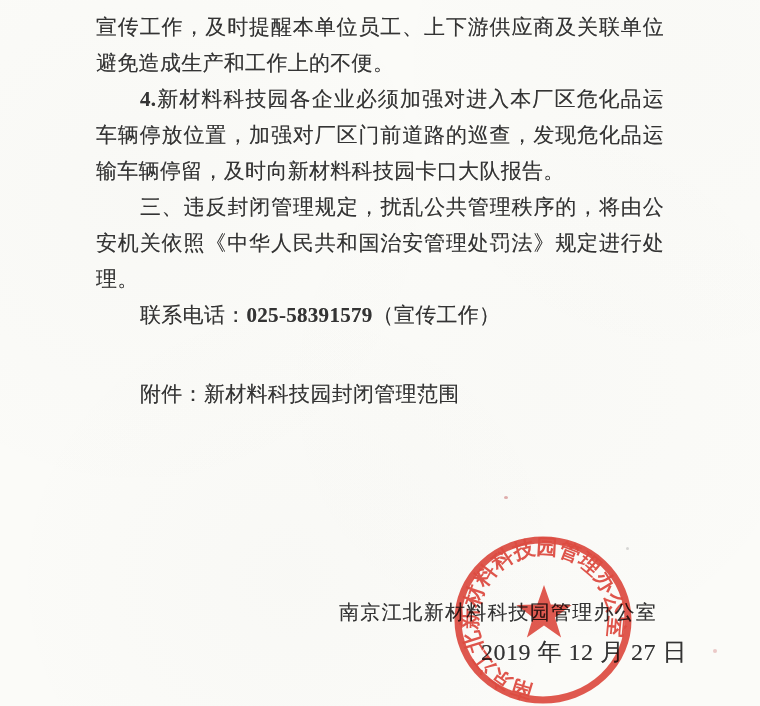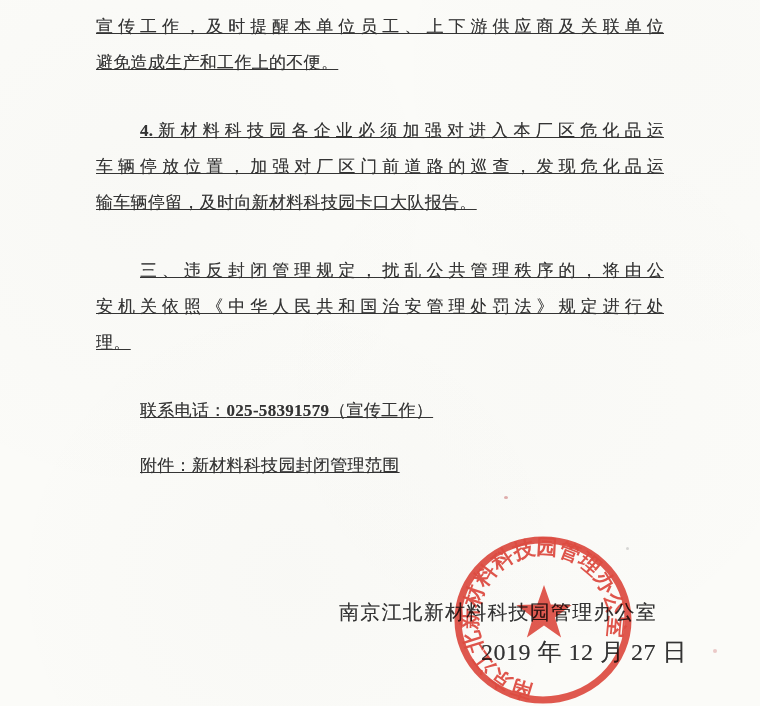--- a/index.html
+++ b/index.html
@@ -14,33 +14,32 @@
       radial-gradient(circle at 90% 10%, rgba(90,90,80,0.012), transparent 35%);
     overflow:hidden;
     font-family:"Liberation Serif","DejaVu Serif",serif;
     color:#343434;
   }
   .body-text{
     position:absolute;left:96px;top:9px;width:568px;
   }
   .line{
     width:568px;height:36px;line-height:36px;
-    font-size:17px;
+    font-size:21px;
     letter-spacing:0.3px;
     white-space:nowrap;
     text-shadow:0 0 0.6px rgba(40,40,40,0.45);
-    text-decoration:underline;
   }
   .line.justify{
     white-space:normal;
     text-align:justify;
     text-align-last:justify;
   }
-  .line.indent{ text-indent:44px;margin-top:32px; }
-  .line.attachment{ margin-top:19px; }
+  .line.indent{ text-indent:44px; }
+  .line.attachment{ margin-top:43px; }
   .num{ font-weight:600; }
   .signature{
     position:absolute;left:339px;top:598px;height:28px;line-height:28px;
     font-size:20px;letter-spacing:1.2px;white-space:nowrap;
     text-shadow:0 0 0.6px rgba(40,40,40,0.45);
   }
   .date{
     position:absolute;left:481px;top:638px;height:28px;line-height:28px;
     font-size:24px;letter-spacing:0.5px;white-space:nowrap;
     text-shadow:0 0 0.6px rgba(40,40,40,0.45);

